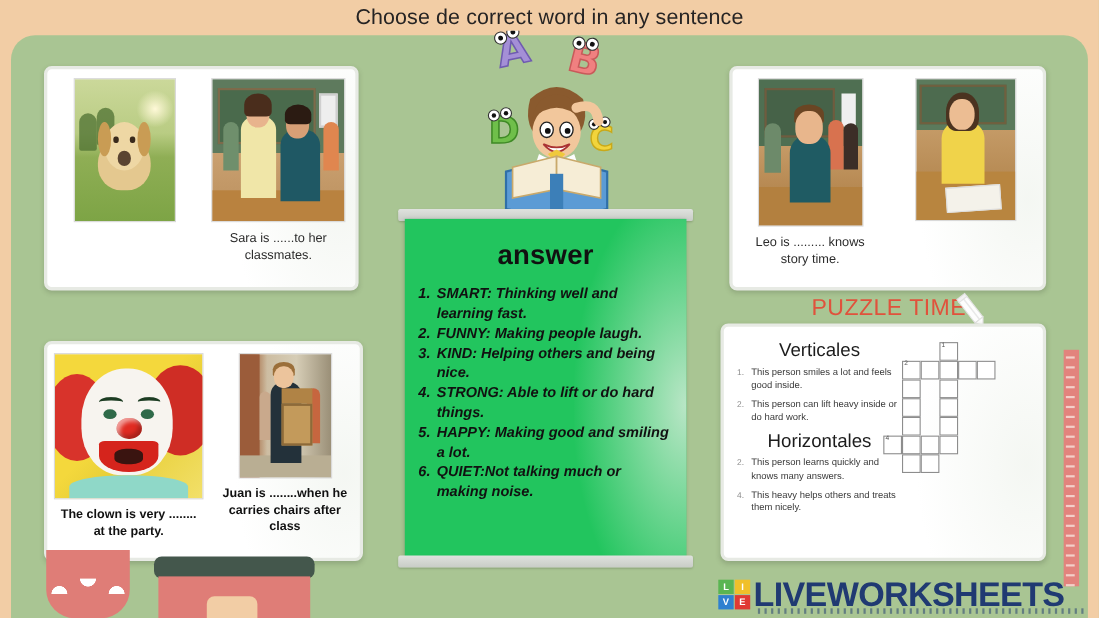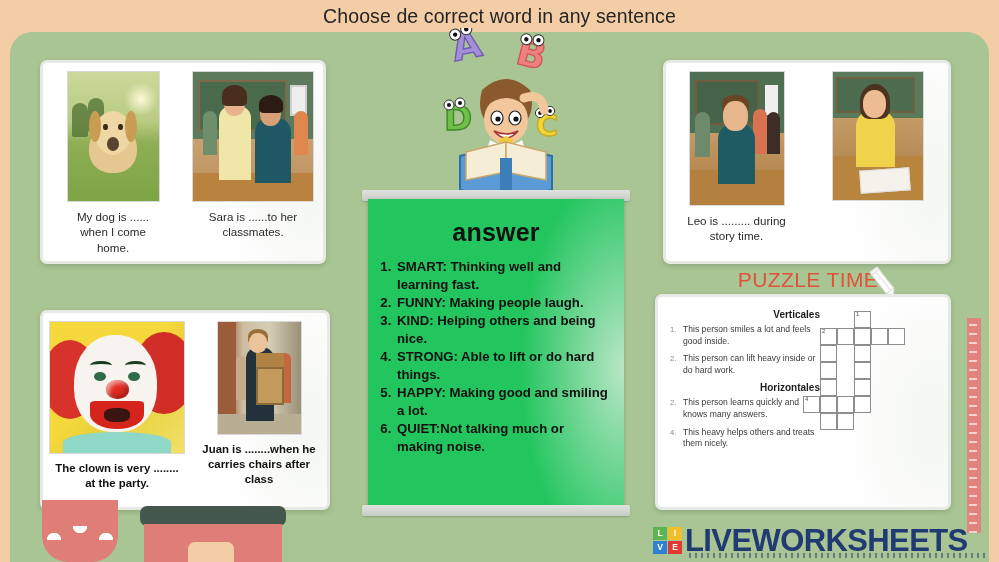--- a/index.html
+++ b/index.html
@@ -131,31 +131,31 @@
     background: radial-gradient(ellipse at center, rgba(236,241,233,.75), rgba(255,255,255,0) 72%);
   }
   #answer-title {
     text-align:center; font-size:25px; font-weight:bold; color:#111;
     margin-top:19px; letter-spacing:.2px; position:relative; z-index:2;
   }
   #answer-list {
     margin:11px 16px 0 27px; position:relative; z-index:2;
     font-size:13.2px; font-weight:bold; color:#111; line-height:1.36;
   }
-  #answer-list li { margin-bottom:0; padding-left:2px; }
+  #answer-list li { margin-bottom:0; padding-left:2px;font-style:italic; }
 
   
   #puzzle-title {
     position:absolute; left:663px; top:268px; width:290px; height:26px;
     font-size:21px; color:#e0523c; letter-spacing:.4px; text-align:center;
   }
   #pencil-icon { position:absolute; left:868px; top:262px; width:42px; height:34px; }
   #puzzle-card { left:655px; top:294px; width:296px; height:216px; }
   .pz-inner { position:relative; z-index:2; width:100%; height:100%; }
-  .pz-head { text-align:right; font-size:10px; font-weight:bold; color:#1c1c1c; }
+  .pz-head { text-align:center; font-size:17px; font-weight:normal; color:#1c1c1c; }
   .pz-clues { margin:4px 0 0 0; list-style:none; }
   .pz-clues li { display:flex; font-size:8.6px; color:#3a3a3a; line-height:1.35; margin-bottom:6px; }
   .pz-num { width:13px; flex:0 0 13px; text-align:left; color:#8a8a8a; font-size:7.6px; padding-top:1px;}
   .pz-left { position:absolute; left:12px; top:12px; width:150px; }
   #grid-wrap { position:absolute; left:145px; top:14px; width:148px; height:150px; }
   .gcell {
     position:absolute; width:17px; height:17px;
     border:1px solid #8d8d8d; background:#fff;
   }
   .gnum { position:absolute; left:1px; top:-1px; font-size:6px; color:#555; }
@@ -266,21 +266,20 @@
         <div class="tree" style="left:4px;top:24%"></div>
         <div class="tree" style="left:20px;top:20%"></div>
         <div class="body"></div>
           <div class="head"></div>
         <div class="ear" style="left:24%"></div>
           <div class="ear" style="left:63%"></div>
         <div class="eye" style="left:39%"></div>
           <div class="eye" style="left:56%"></div>
         <div class="snout"></div>
       </div>
-      <div class="pcap" style="max-width:96px">My dog is ...... when I come home.</div>
     </div>
     <div class="pcell">
       <div class="pimg ph-class" style="width:122px;height:131px;">
         <div class="board"></div>
           <div class="poster"></div>
           <div class="desk"></div>
         <div class="extra" style="left:8%; background:#6f8f6c;"></div>
         <div class="extra" style="left:84%; background:#e0864f;"></div>
         <div class="kidA"></div>
           <div class="kidB"></div>
@@ -352,21 +351,21 @@
         <div class="board"></div>
           <div class="pst"></div>
           <div class="desk"></div>
         <div class="s1"></div>
           <div class="s2"></div>
           <div class="s3"></div>
         <div class="boy"></div>
           <div class="bhair"></div>
           <div class="bface"></div>
       </div>
-      <div class="pcap" style="max-width:112px">Leo is ......... during story time.</div>
+      <div class="pcap" style="max-width:112px">Leo is ......... knows story time.</div>
     </div>
     <div class="pcell">
       <div class="pimg ph-puz" style="width:92px;height:130px;">
         <div class="board"></div>
           <div class="desk"></div>
         <div class="girl"></div>
           <div class="ghair"></div>
           <div class="gface"></div>
         <div class="sheet"></div>
       </div>

